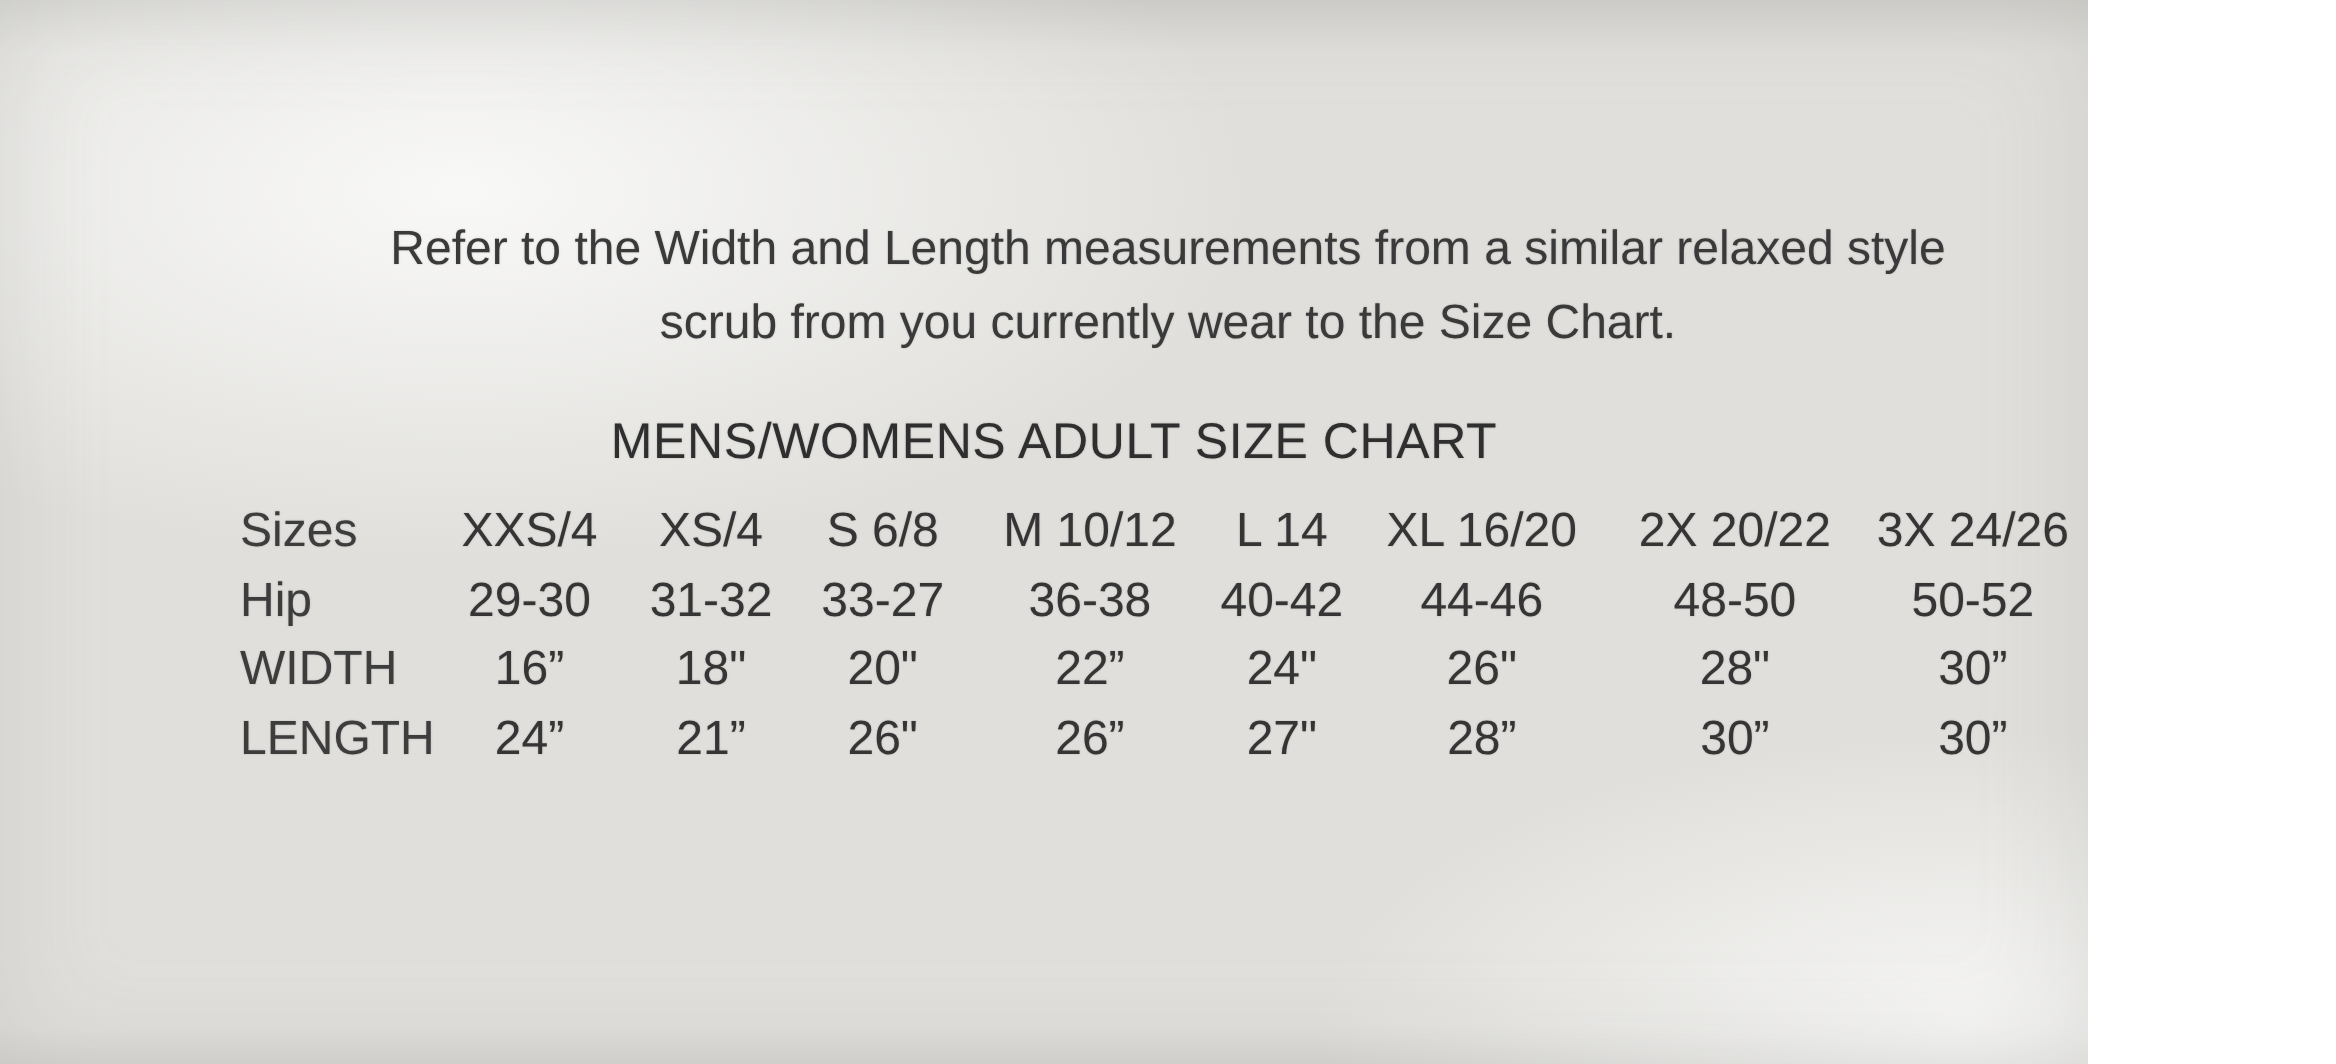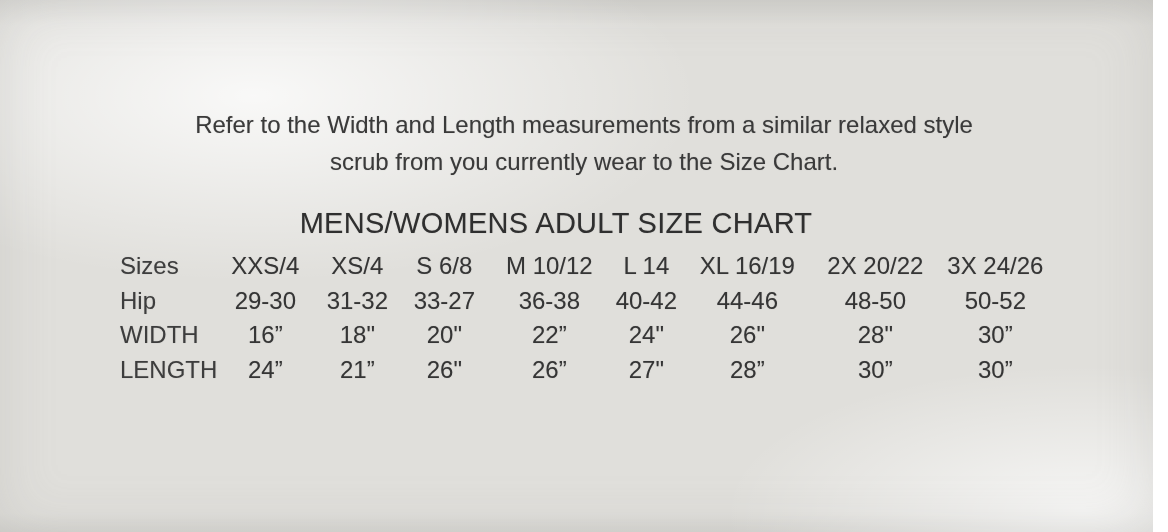--- a/index.html
+++ b/index.html
@@ -4,21 +4,21 @@
 <style>
   html, body {
     margin: 0;
     padding: 0;
     width: 1168px;
     height: 532px;
     overflow: hidden;
   }
   .page {
     position: relative;
-    width: 1153px;
+    width: 1044px;
     height: 532px;
     background-color: #e0dfdb;
     background-image:
       radial-gradient(ellipse 55% 50% at 22% 18%, rgba(255,255,255,0.80), rgba(255,255,255,0) 70%),
       radial-gradient(ellipse 48% 42% at 94% 96%, rgba(255,255,255,0.70), rgba(255,255,255,0) 65%),
       linear-gradient(to bottom, rgba(165,165,160,0.22) 0px, rgba(165,165,160,0) 26px),
       linear-gradient(to top, rgba(165,165,160,0.16) 0px, rgba(165,165,160,0) 18px);
     box-shadow: inset 0 0 55px rgba(150,150,144,0.22);
     font-family: "Liberation Sans", "DejaVu Sans", sans-serif;
     color: #343434;
@@ -30,23 +30,23 @@
     width: 1168px;
     text-align: center;
     font-size: 24px;
     line-height: 37px;
     color: #3a3a3a;
     text-shadow: 0 0 1px rgba(70,70,70,0.30);
   }
   .chart-title {
     position: absolute;
     top: 207px;
-    left: 556px;
+    left: 527px;
     transform: translateX(-50%);
-    font-size: 29px;
+    font-size: 25px;
     white-space: nowrap;
     color: #2f2f2f;
     letter-spacing: 0.3px;
     text-shadow: 0 0 1px rgba(60,60,60,0.30);
   }
   table.size-chart {
     position: absolute;
     top: 249px;
     left: 120px;
     border-collapse: collapse;
@@ -102,21 +102,21 @@
         <col class="c8">
     </colgroup>
     <tbody>
       <tr>
         <td class="row-label">Sizes</td>
         <td>XXS/4</td>
         <td>XS/4</td>
         <td>S 6/8</td>
         <td>M 10/12</td>
         <td>L 14</td>
-        <td>XL 16/19</td>
+        <td>XL 16/20</td>
         <td>2X 20/22</td>
         <td>3X 24/26</td>
       </tr>
       <tr>
         <td class="row-label">Hip</td>
         <td>29-30</td>
         <td>31-32</td>
         <td>33-27</td>
         <td>36-38</td>
         <td>40-42</td>

